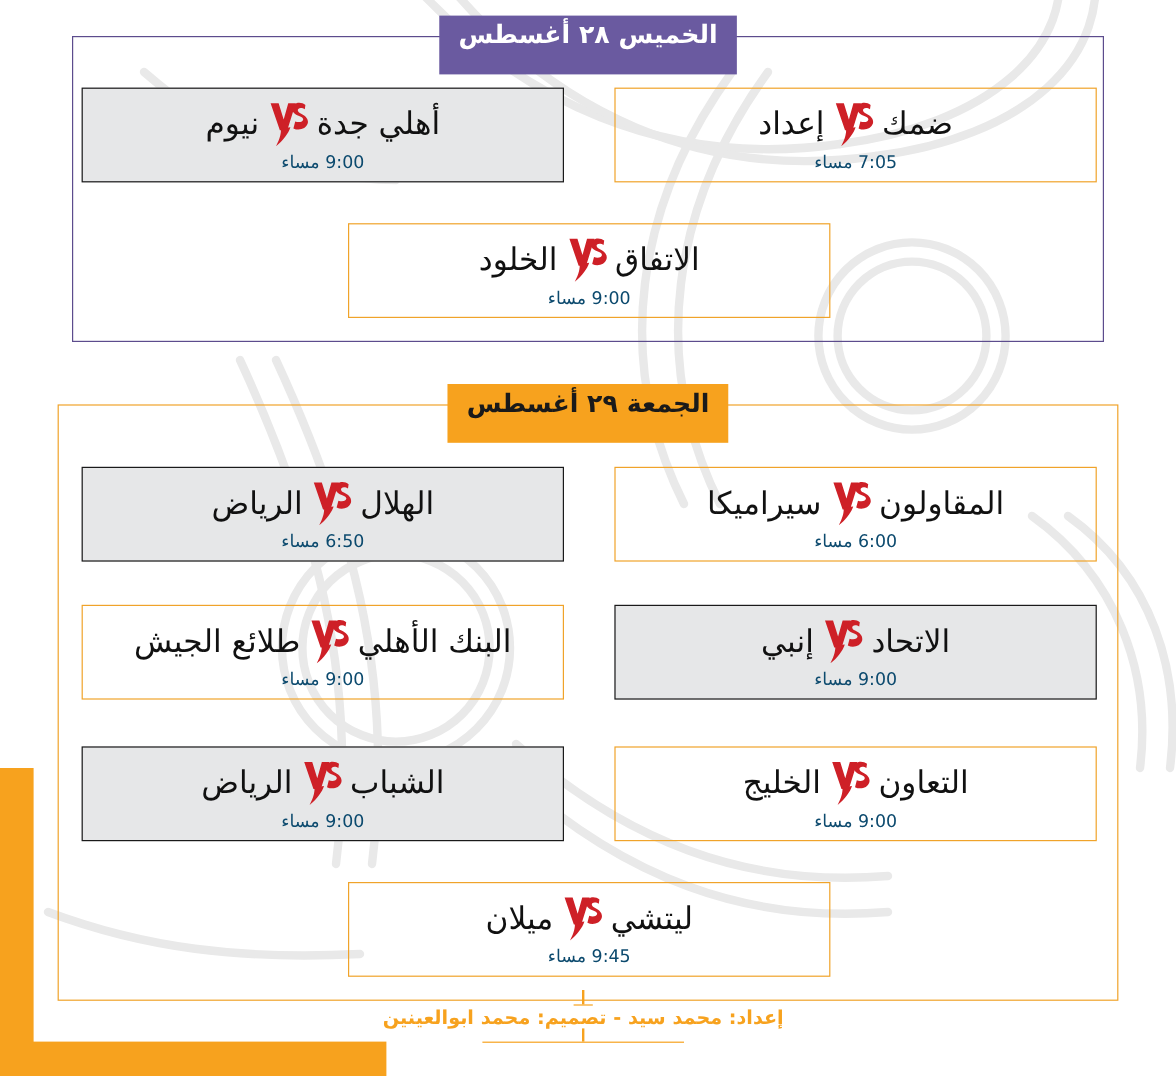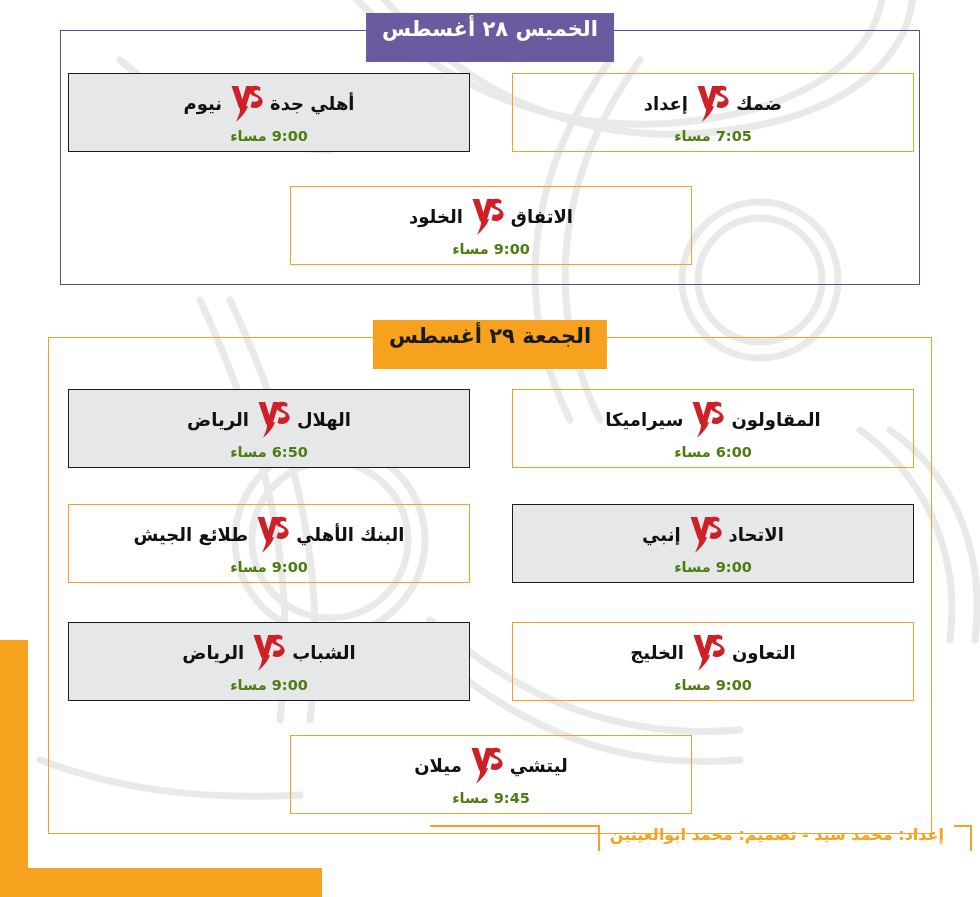--- a/index.html
+++ b/index.html
@@ -112,51 +112,53 @@
   .teams-row {
     display: flex;
     flex-direction: row;
     align-items: center;
     justify-content: center;
     gap: 6px;
     height: 42px;
     width: 100%;
   }
   .team-name {
-    font-size: 18px;
-    font-weight: 700;
+    font-size: 26px;
+    font-weight: 400;
     color: #111111;
     white-space: nowrap;
     line-height: 1;
     letter-spacing: 0.5px;
   }
   .vs-logo {
     width: 34px;
     height: 40px;
     flex: 0 0 34px;
     display: block;
     margin: 0 1px;
   }
   .match-time {
     font-size: 14.5px;
-    font-weight: bold;
-    color: #4d7c0f;
+    font-weight: normal;
+    color: #0c4a6e;
     margin-top: 3px;
     white-space: nowrap;
     letter-spacing: 0.3px;
   }
 
   
   .footer-credit {
     position: absolute;
     left: 0;
     right: 0;
     bottom: 28px;
     height: 44px;
     display: flex;
+    flex-direction: column;
+    align-items: center;
     justify-content: flex-start;
     padding-right: 8px;
     z-index: 3;
   }
   .credit-text {
     font-size: 16px;
     font-weight: bold;
     color: #F7A21E;
     white-space: nowrap;
     padding: 0 10px;

